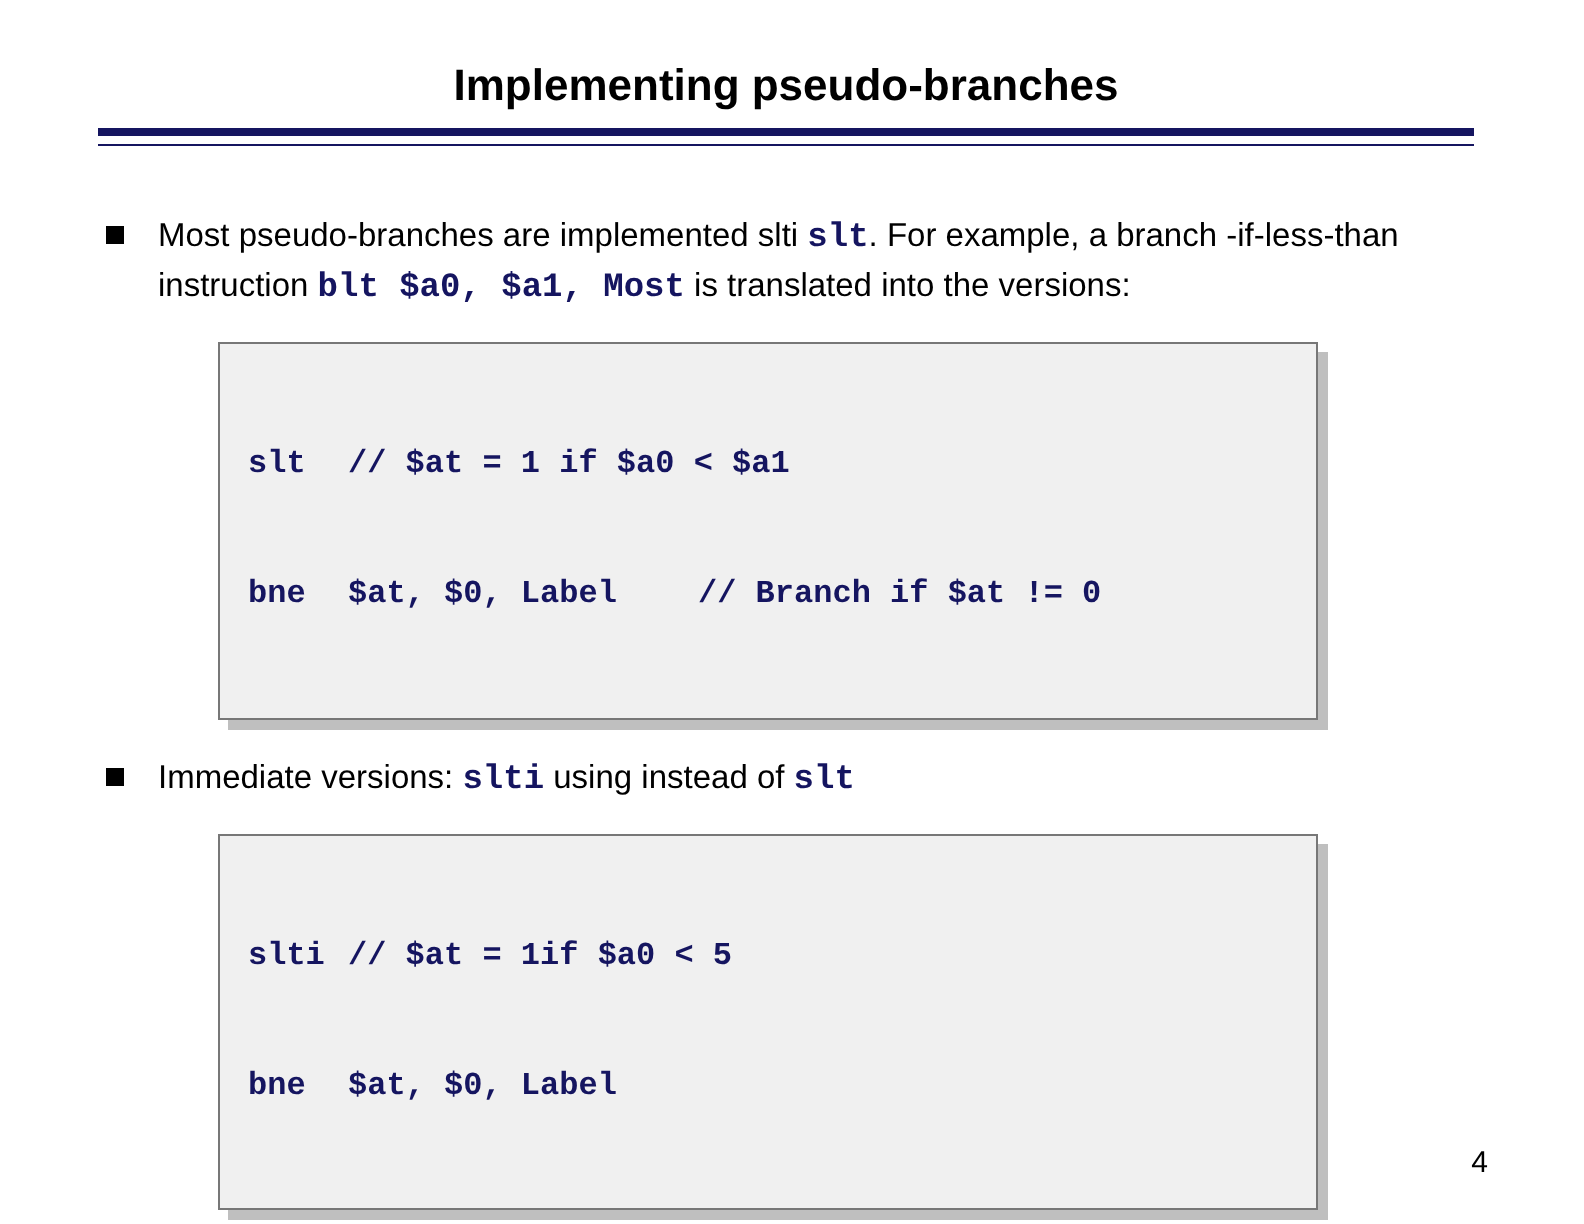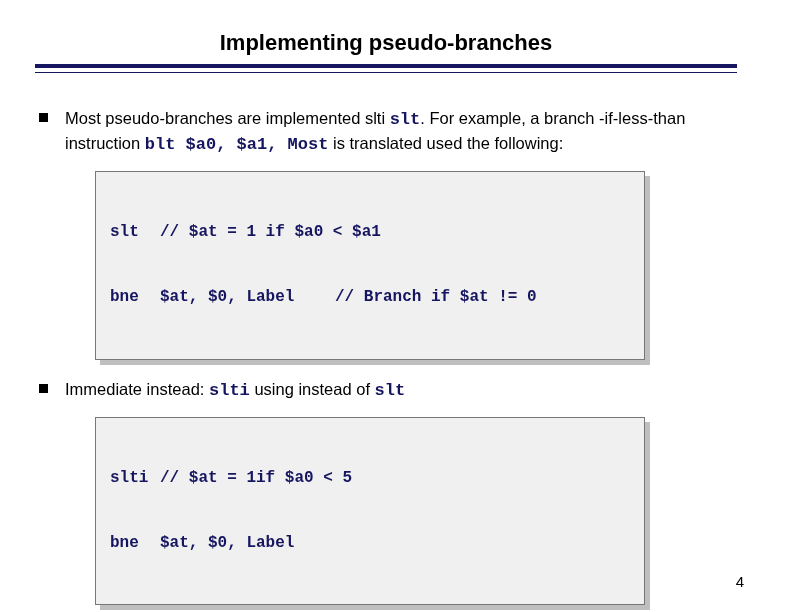--- a/index.html
+++ b/index.html
@@ -6,21 +6,21 @@
     margin: 0;
     padding: 0;
     width: 792px;
     height: 612px;
     font-family: Verdana, Geneva, sans-serif;
     background: #ffffff;
     position: relative;
     box-sizing: border-box;
   }
   .slide {
-    padding: 30px 55px 0 35px;
+    padding: 30px 55px 0 49px;
   }
   .title {
     text-align: center;
     font-weight: bold;
     font-size: 22px;
     color: #000000;
     margin-bottom: 8px;
   }
   .title-bar {
     border-top: 4px solid #151560;
@@ -97,35 +97,35 @@
 </style>
 </head>
 <body>
 
 <div class="slide">
   <div class="title">Implementing pseudo-branches</div>
   <div class="title-bar"></div>
 
   <ul class="main">
     <li>
-      <span>Most pseudo-branches are implemented slti </span><span class="code">slt</span><span>. For example, a branch -if-less-than instruction </span><span class="code">blt $a0, $a1, Most</span><span> is translated used the following:</span>
+      <span>Most pseudo-branches are implemented slti </span><span class="code">slt</span><span>. For example, a branch -if-less-than instruction </span><span class="code">blt $a0, $a1, Most</span><span> is translated into the versions:</span>
     </li>
   </ul>
 
   <div class="codebox-wrap">
     <div class="codebox-shadow"></div>
     <div class="codebox">
       <div class="codeline"><span class="op">slt</span><span class="cmt">// $at = 1 if $a0 &lt; $a1</span></div>
       <div class="codeline"><span class="op">bne</span><span class="args">$at, $0, Label</span><span class="cmt">// Branch if $at != 0</span></div>
     </div>
   </div>
 
   <ul class="main">
     <li>
-      <span>Immediate instead: </span><span class="code">slti</span><span> using instead of </span><span class="code">slt</span>
+      <span>Immediate versions: </span><span class="code">slti</span><span> using instead of </span><span class="code">slt</span>
     </li>
   </ul>
 
   <div class="codebox-wrap">
     <div class="codebox-shadow"></div>
     <div class="codebox">
       <div class="codeline"><span class="op">slti</span><span class="cmt">// $at = 1if $a0 &lt; 5</span></div>
       <div class="codeline"><span class="op">bne</span><span class="args">$at, $0, Label</span></div>
     </div>
   </div>

